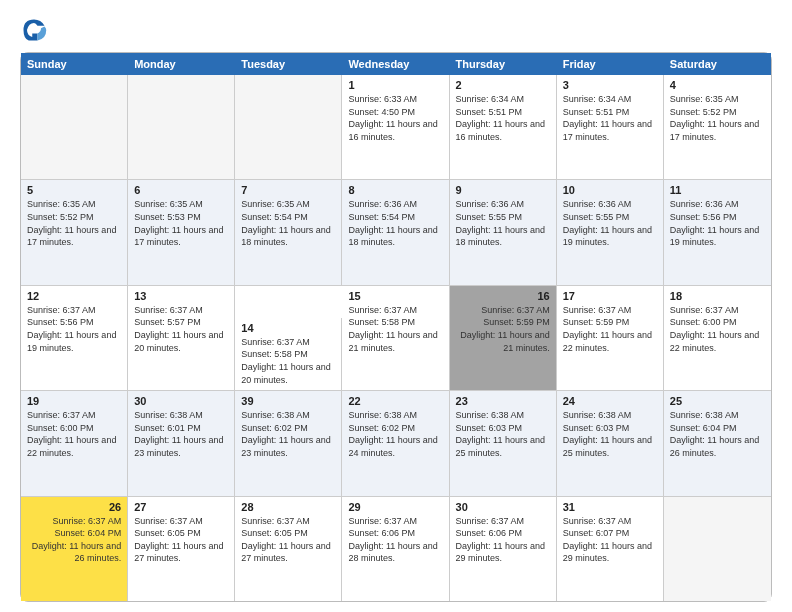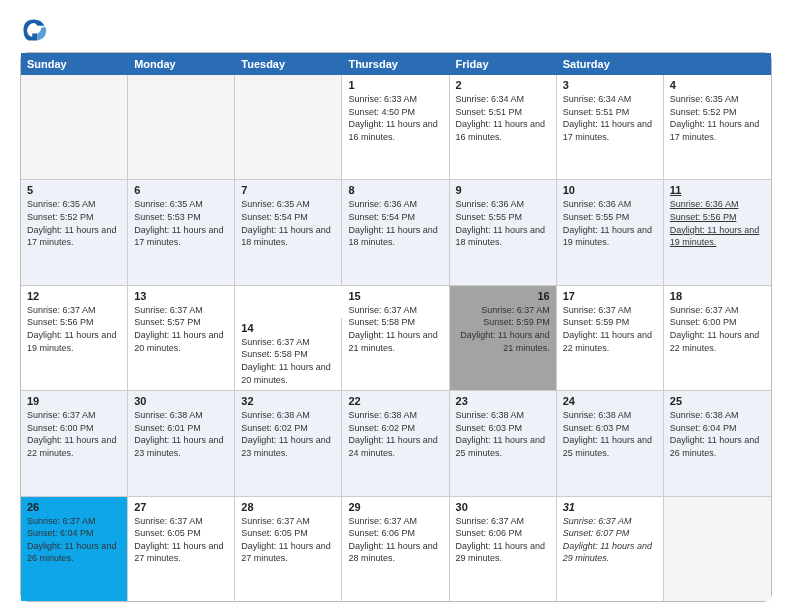--- a/index.html
+++ b/index.html
@@ -141,20 +141,21 @@
       <div class="month-title"></div>
       <div class="subtitle"></div>
     </div>
   </div>
 
   <div class="calendar outer-border">
     <div class="cal-header">
     <div class="cal-header-cell">Sunday</div>
         <div class="cal-header-cell">Monday</div>
         <div class="cal-header-cell">Tuesday</div>
+        <div class="cal-header-cell">Wednesday</div>
         <div class="cal-header-cell">Thursday</div>
         <div class="cal-header-cell">Friday</div>
         <div class="cal-header-cell">Saturday</div>
       </div>
     <div class="cal-body">
     <div class="cal-row">
           <div class="cal-cell empty"></div>
           <div class="cal-cell empty"></div>
           <div class="cal-cell empty"></div>
           <div class="cal-cell" style="background: rgb(255, 255, 255);">
@@ -212,21 +213,21 @@
             <div class="info" style="white-space: pre-line;">Sunrise: 6:36 AM
 Sunset: 5:55 PM
 Daylight: 11 hours and 18 minutes.</div>
           </div>
           <div class="cal-cell" style="background: rgb(238, 242, 248);">
             <span class="day-num">10</span>
             <div class="info" style="white-space: pre-line;">Sunrise: 6:36 AM
 Sunset: 5:55 PM
 Daylight: 11 hours and 19 minutes.</div>
           </div>
-          <div class="cal-cell" style="background: rgb(238, 242, 248); text-decoration: underline;">
+          <div class="cal-cell" style="background: rgb(238, 242, 248);">
             <span class="day-num">11</span>
             <div class="info" style="white-space: pre-line;">Sunrise: 6:36 AM
 Sunset: 5:56 PM
 Daylight: 11 hours and 19 minutes.</div>
           </div>
         </div>
         <div class="cal-row">
           <div class="cal-cell" style="background: rgb(255, 255, 255);">
             <span class="day-num">12</span>
             <div class="info" style="white-space: pre-line;">Sunrise: 6:37 AM
@@ -277,21 +278,21 @@
 Sunset: 6:00 PM
 Daylight: 11 hours and 22 minutes.</div>
           </div>
           <div class="cal-cell" style="background: rgb(238, 242, 248);">
             <span class="day-num">30</span>
             <div class="info" style="white-space: pre-line;">Sunrise: 6:38 AM
 Sunset: 6:01 PM
 Daylight: 11 hours and 23 minutes.</div>
           </div>
           <div class="cal-cell" style="background: rgb(238, 242, 248);">
-            <span class="day-num">32</span>
+            <span class="day-num">39</span>
             <div class="info" style="white-space: pre-line;">Sunrise: 6:38 AM
 Sunset: 6:02 PM
 Daylight: 11 hours and 23 minutes.</div>
           </div>
           <div class="cal-cell" style="background: rgb(238, 242, 248);">
             <span class="day-num">22</span>
             <div class="info" style="white-space: pre-line;">Sunrise: 6:38 AM
 Sunset: 6:02 PM
 Daylight: 11 hours and 24 minutes.</div>
           </div>
@@ -308,21 +309,21 @@
 Daylight: 11 hours and 25 minutes.</div>
           </div>
           <div class="cal-cell" style="background: rgb(238, 242, 248);">
             <span class="day-num">25</span>
             <div class="info" style="white-space: pre-line;">Sunrise: 6:38 AM
 Sunset: 6:04 PM
 Daylight: 11 hours and 26 minutes.</div>
           </div>
         </div>
         <div class="cal-row">
-          <div class="cal-cell" style="background: #0ea5e9;">
+          <div class="cal-cell" style="background: #fde047; text-align: right;">
             <span class="day-num">26</span>
             <div class="info" style="white-space: pre-line;">Sunrise: 6:37 AM
 Sunset: 6:04 PM
 Daylight: 11 hours and 26 minutes.</div>
           </div>
           <div class="cal-cell" style="background: rgb(255, 255, 255);">
             <span class="day-num">27</span>
             <div class="info" style="white-space: pre-line;">Sunrise: 6:37 AM
 Sunset: 6:05 PM
 Daylight: 11 hours and 27 minutes.</div>
@@ -338,21 +339,21 @@
             <div class="info" style="white-space: pre-line;">Sunrise: 6:37 AM
 Sunset: 6:06 PM
 Daylight: 11 hours and 28 minutes.</div>
           </div>
           <div class="cal-cell" style="background: rgb(255, 255, 255);">
             <span class="day-num">30</span>
             <div class="info" style="white-space: pre-line;">Sunrise: 6:37 AM
 Sunset: 6:06 PM
 Daylight: 11 hours and 29 minutes.</div>
           </div>
-          <div class="cal-cell" style="background: rgb(255, 255, 255); font-style: italic;">
+          <div class="cal-cell" style="background: rgb(255, 255, 255);">
             <span class="day-num">31</span>
             <div class="info" style="white-space: pre-line;">Sunrise: 6:37 AM
 Sunset: 6:07 PM
 Daylight: 11 hours and 29 minutes.</div>
           </div>
           <div class="cal-cell empty"></div>
         </div>
       </div>
   </div>
 </div>

